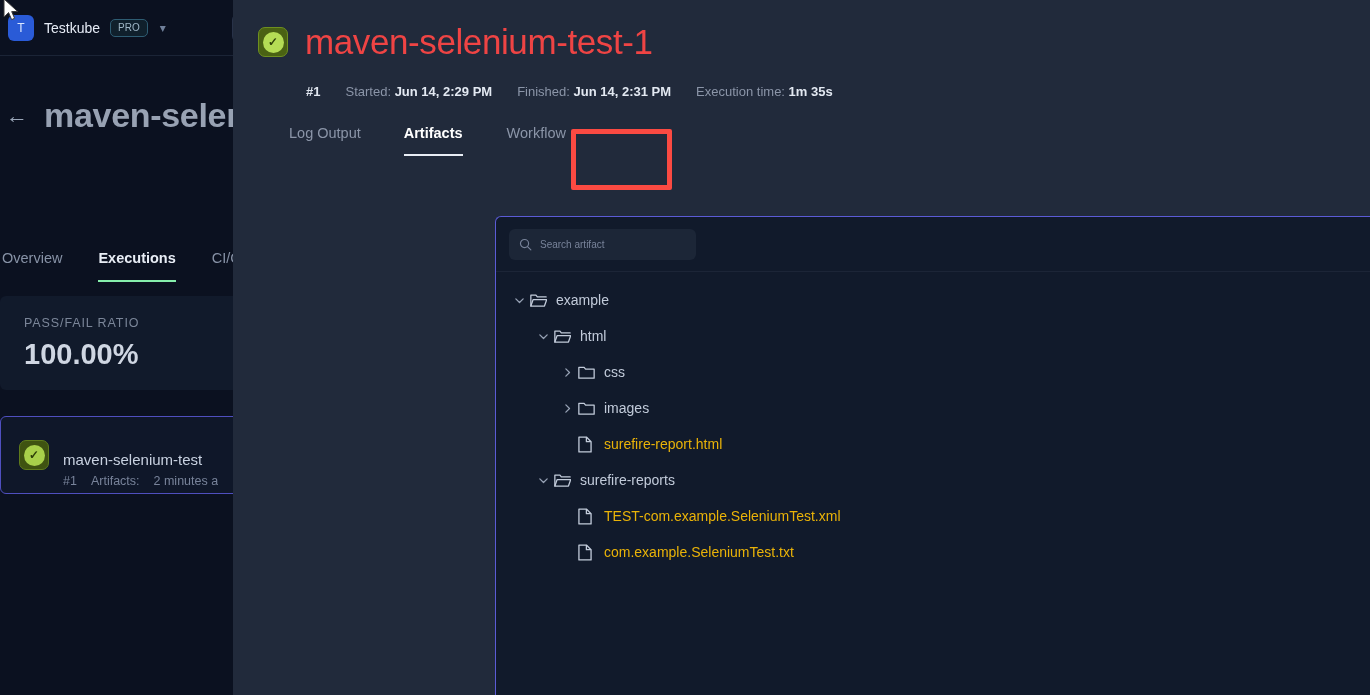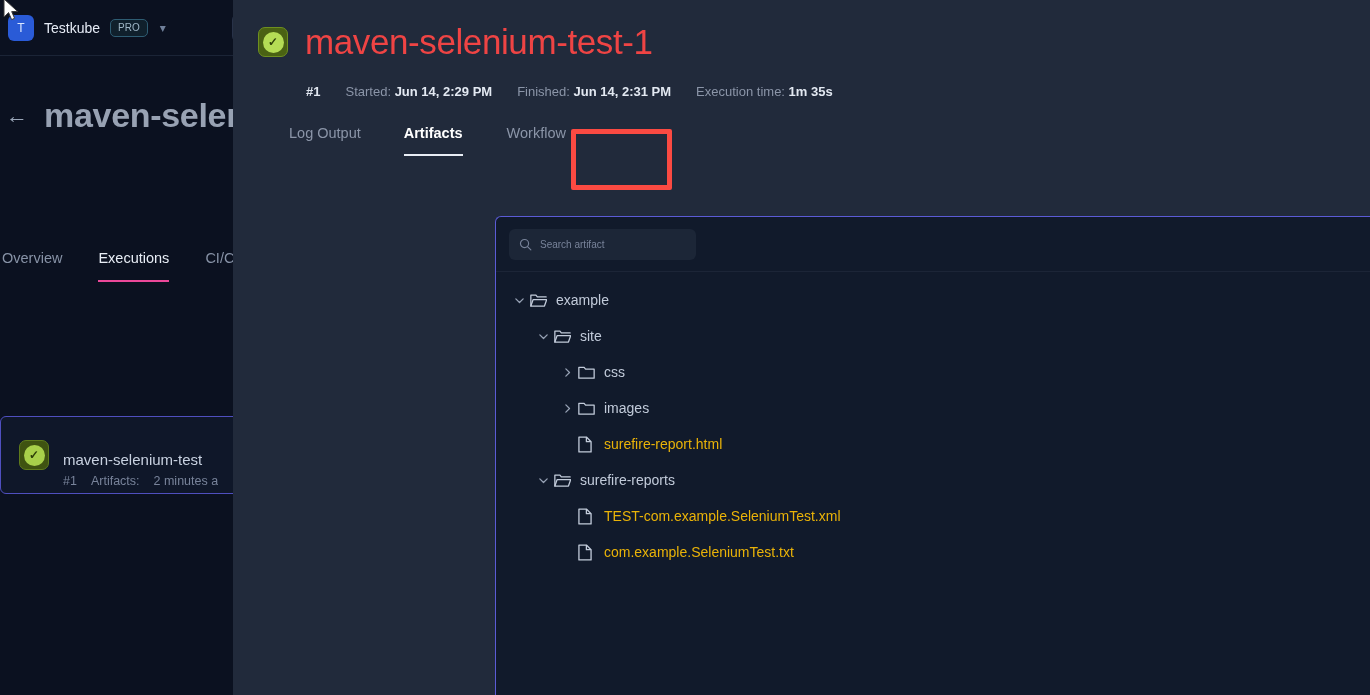--- a/index.html
+++ b/index.html
@@ -52,21 +52,21 @@
   .bg-title {
     color: #98a2b3; font-size: 34px; font-weight: bold;
     white-space: nowrap; letter-spacing: -0.3px;
   }
 
   .bg-tabs {
     position: absolute; left: 0; top: 218px; width: 260px;
     display: flex; align-items: flex-start; gap: 36px; padding-left: 2px; margin-top: 32px;
   }
   .bg-tab { color: #8792a6; font-size: 14.5px; white-space: nowrap; padding-bottom: 14px; }
-  .bg-tab.active { color: #e8edf5; font-weight: normal; border-bottom: 2px solid #ec4899; }
+  .bg-tab.active { color: #e8edf5; font-weight: bold; border-bottom: 2px solid #86efac; }
 
   .stat-card {
     position: absolute; left: 0; top: 296px; width: 246px; height: 94px;
     background: #111a2b; border-radius: 6px;
     padding: 20px 0 0 24px;
   }
   .stat-label { color: #7b8699; font-size: 12.5px; letter-spacing: 0.9px; }
   .stat-value { color: #cfd6e2; font-size: 29px; font-weight: bold; margin-top: 8px; }
 
   .exec-card {
@@ -193,20 +193,24 @@
       <span class="back-arrow">←</span>
       <span class="bg-title">maven-selen</span>
     </div>
 
     <div class="bg-tabs">
       <div class="bg-tab">Overview</div>
       <div class="bg-tab active">Executions</div>
       <div class="bg-tab">CI/CD</div>
     </div>
 
+    <div class="stat-card">
+      <div class="stat-label">PASS/FAIL RATIO</div>
+      <div class="stat-value">100.00%</div>
+    </div>
 
     <div class="exec-card">
       <div class="status-sq">
         <div class="circle">
             <span class="tick">✓</span>
           </div>
       </div>
       <div class="exec-texts">
         <div class="exec-name">maven-selenium-test</div>
         <div class="exec-sub">
@@ -289,21 +293,21 @@
                 <svg width="11" height="11" viewBox="0 0 12 12">
                   <path d="M2 4.2L6 8.2 10 4.2" fill="none" stroke="#97a2b5" stroke-width="1.4" stroke-linecap="round" stroke-linejoin="round"></path>
                 </svg>
               </span>
               <span class="ico">
                 <svg width="17" height="15" viewBox="0 0 20 17">
                   <path d="M1 15V2.2h6l1.6 2.1H19" fill="none" stroke="#c2cbda" stroke-width="1.5" stroke-linejoin="round" stroke-linecap="round"></path>
                   <path d="M1 15l2.6-7.4h16L17 15z" fill="none" stroke="#c2cbda" stroke-width="1.5" stroke-linejoin="round"></path>
                 </svg>
               </span>
-              <span class="tree-label">site</span>
+              <span class="tree-label">html</span>
             </div>
             <span class="col-type"></span>
             <span class="col-size"></span>
           </div>
           <div class="tree-row">
             <div class="lead" style="padding-left: 60px;">
               <span class="twisty">
                 <svg width="11" height="11" viewBox="0 0 12 12">
                   <path d="M4.2 2L8.2 6 4.2 10" fill="none" stroke="#97a2b5" stroke-width="1.4" stroke-linecap="round" stroke-linejoin="round"></path>
                 </svg>

